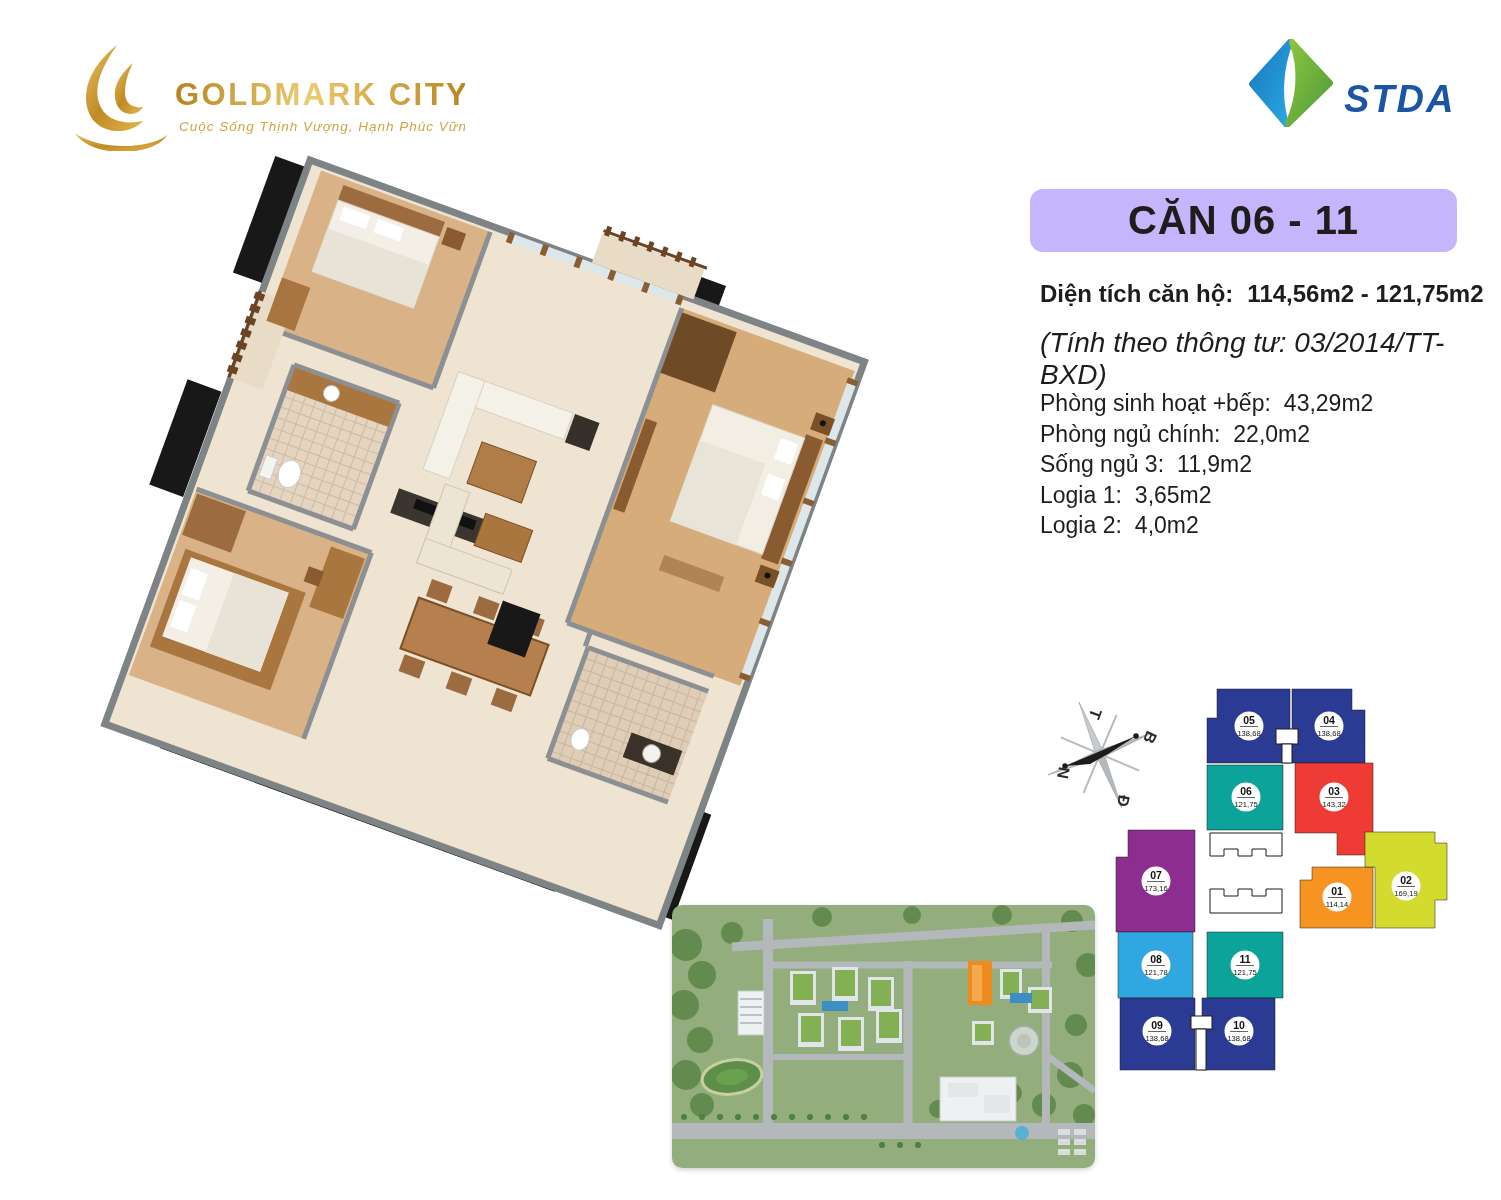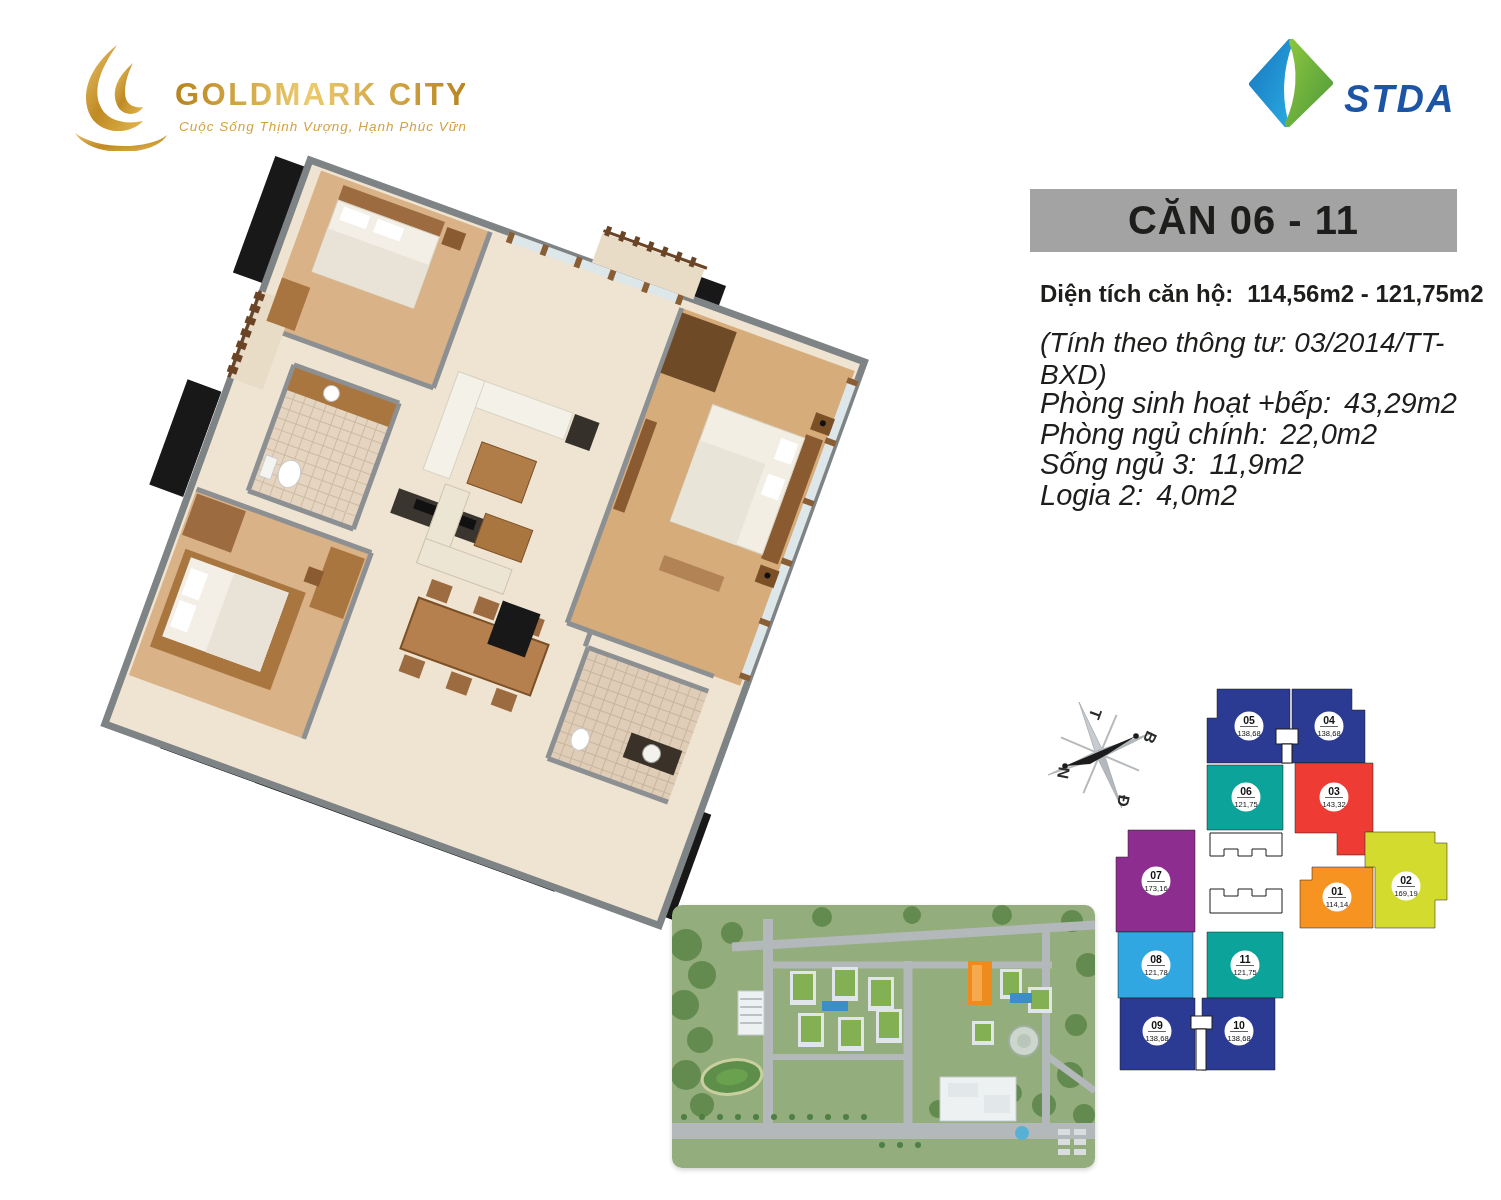--- a/index.html
+++ b/index.html
@@ -6,21 +6,21 @@
   #page{position:relative;width:1501px;height:1189px;background:#fff;overflow:hidden;
         font-family:"Liberation Sans","DejaVu Sans",sans-serif;color:#1d1d1b;}
   .abs{position:absolute;}
   
   #unit-header{left:1030px;top:189px;width:427px;height:63px;display:flex;align-items:center;justify-content:center;
                font-size:40px;font-weight:600;letter-spacing:1px;color:#1d1d1b;}
   #area-main{left:1040px;top:280px;width:430px;font-size:24px;font-weight:bold;white-space:nowrap;}
   #area-main .val{margin-left:14px;}
   #area-note{left:1040px;top:327px;width:430px;font-size:28px;font-style:italic;}
   #room-list{left:1040px;top:388px;width:430px;}
-  .room-row{font-size:29px;line-height:30.6px;white-space:nowrap;font-style:italic;}
+  .room-row{font-size:23px;line-height:30.6px;white-space:nowrap;}
   .room-row .val{margin-left:13px;}
   #site-plan{left:672px;top:905px;width:423px;height:263px;border-radius:10px;overflow:hidden;
              box-shadow:0 2px 5px rgba(0,0,0,.18);}
   svg text{font-family:"Liberation Sans","DejaVu Sans",sans-serif;}
 </style>
 </head>
 <body>
 
 <div id="page">
 
@@ -57,33 +57,34 @@
           <stop offset="1" stop-color="#4f9a3a"></stop>
       </linearGradient>
     </defs>
     <g>
       <path d="M44,6 L6,48 L40,88 C32,62 34,32 44,6 Z" fill="url(#blu)" stroke="url(#blu)" stroke-width="6" stroke-linejoin="round"></path>
       <path d="M46,6 C57,34 53,64 42,88 L84,47 Z" fill="url(#grn)" stroke="url(#grn)" stroke-width="6" stroke-linejoin="round"></path>
     </g>
     <text x="98" y="76" font-size="38" font-weight="bold" font-style="italic" letter-spacing="2" fill="#1b55a4">STDA</text>
   </svg>
 
-  <div id="unit-header" class="abs" style="background: #a3a3a3;">
+  <div id="unit-header" class="abs" style="background: #c4b5fd; border-radius: 13px;">
     <span>CĂN 06 - 11</span>
   </div>
 
   <div id="area-main" class="abs">
     <span>Diện tích căn hộ:</span><span class="val">114,56m2 - 121,75m2</span>
   </div>
   <div id="area-note" class="abs">(Tính theo thông tư: 03/2014/TT-BXD)</div>
 
   <div id="room-list" class="abs">
     <div class="room-row"><span>Phòng sinh hoạt +bếp:</span><span class="val">43,29m2</span></div>
     <div class="room-row"><span>Phòng ngủ chính:</span><span class="val">22,0m2</span></div>
     <div class="room-row"><span>Sống ngủ 3:</span><span class="val">11,9m2</span></div>
+    <div class="room-row"><span>Logia 1:</span><span class="val">3,65m2</span></div>
     <div class="room-row"><span>Logia 2:</span><span class="val">4,0m2</span></div>
   </div>
 
   <svg class="abs" style="left:0;top:120px" width="1000" height="900" viewBox="0 0 1000 900">
     <g transform="translate(310,40) rotate(20)">
 
       <g fill="#181818">
         <rect x="-34" y="8" width="36" height="124"></rect>
         <rect x="-40" y="248" width="36" height="112"></rect>
         <rect x="60" y="568" width="420" height="36"></rect>

